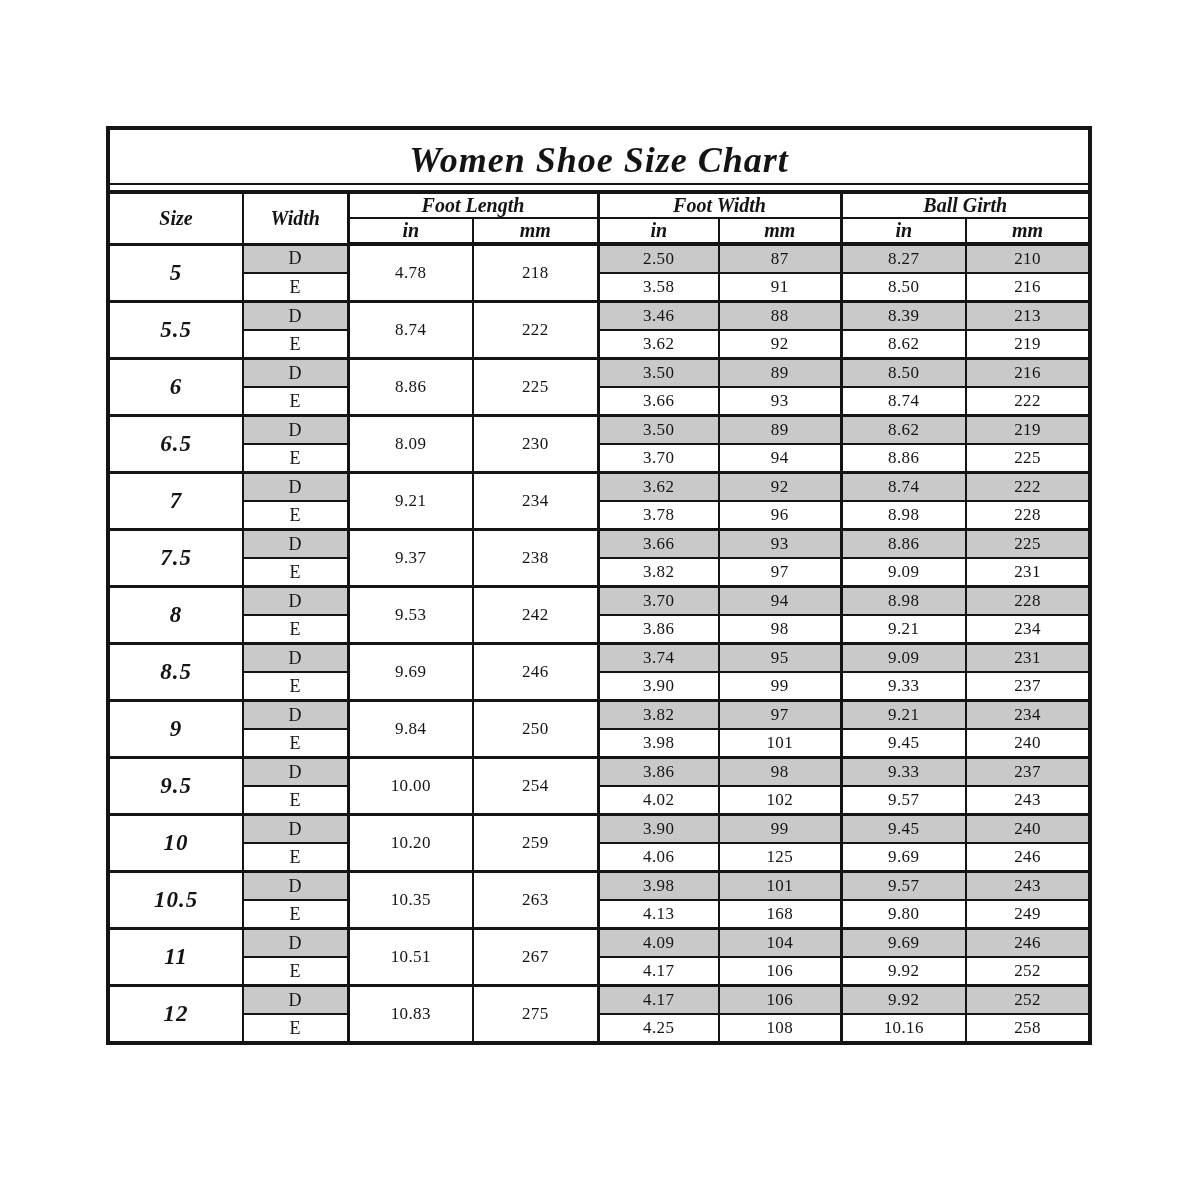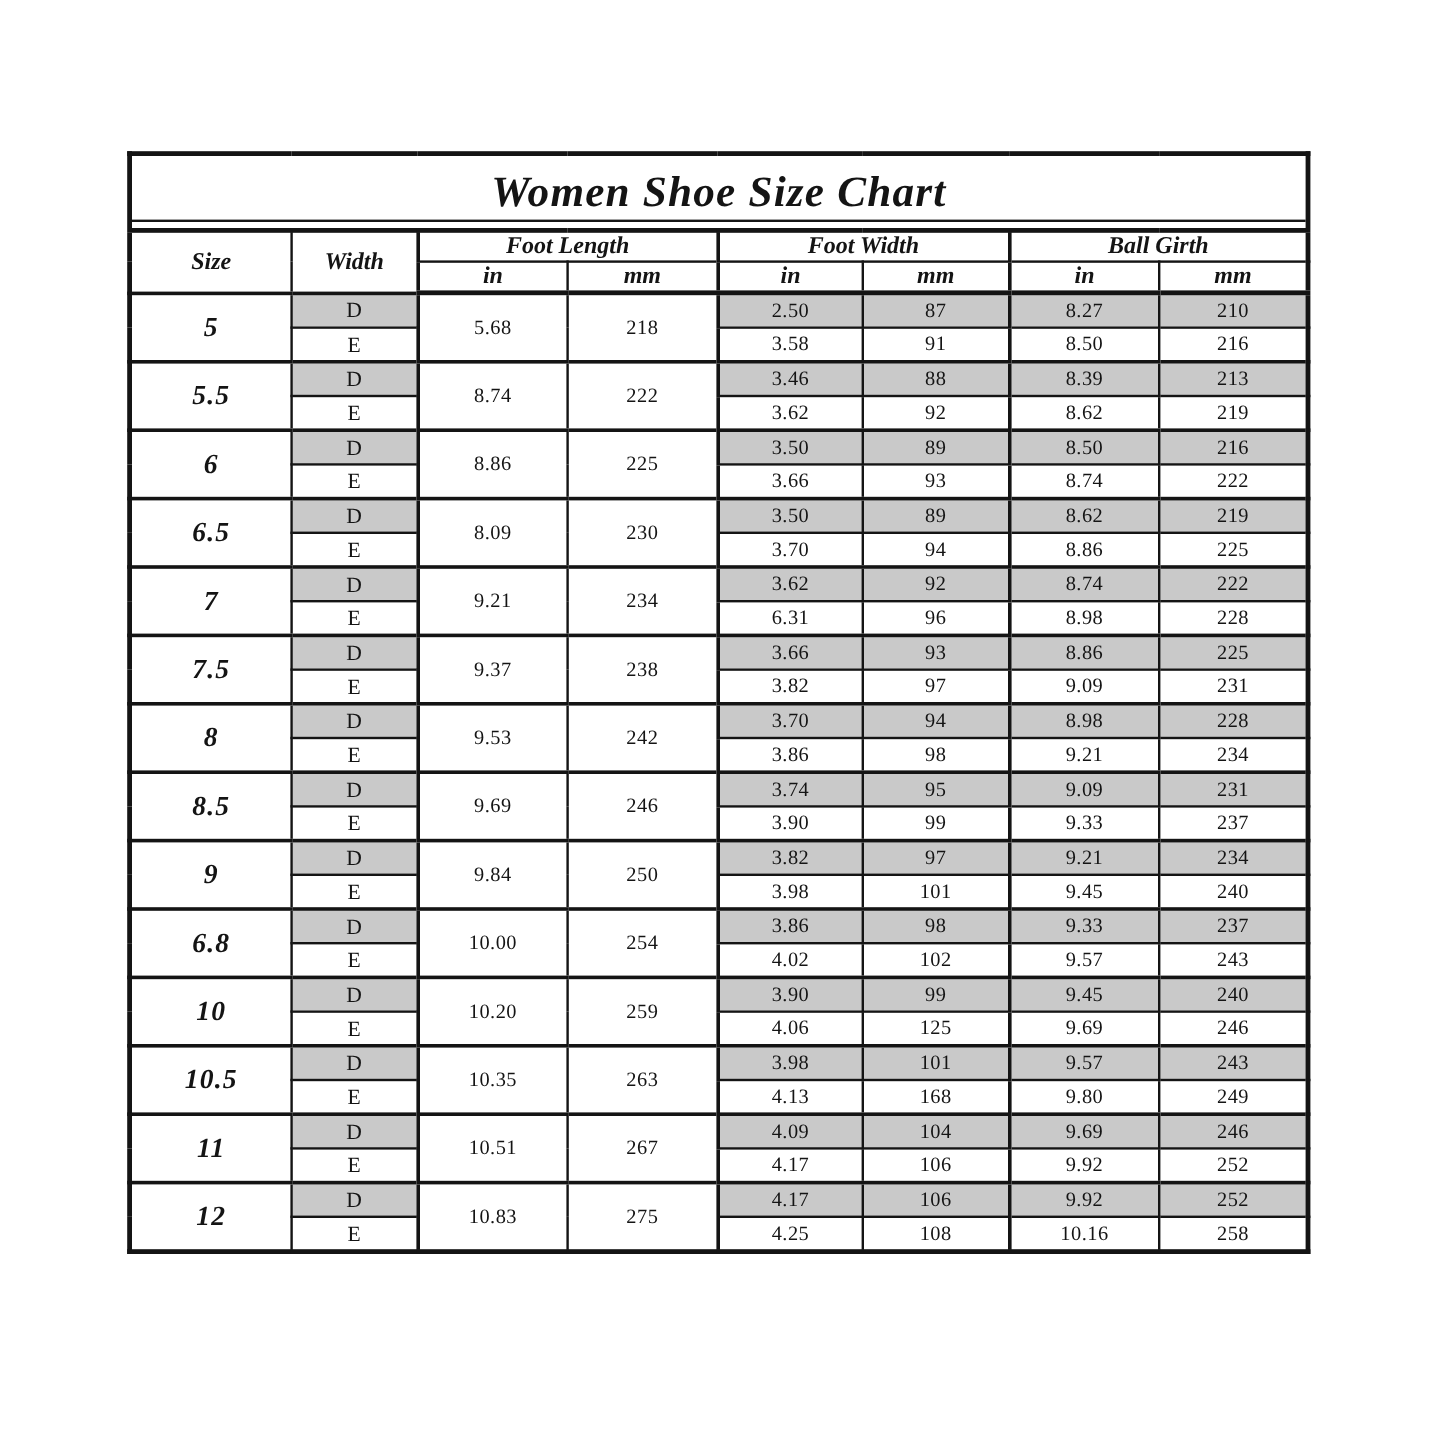--- a/index.html
+++ b/index.html
@@ -77,21 +77,21 @@
         <td class="hdr gb">in</td>
         <td class="hdr">mm</td>
         <td class="hdr gb">in</td>
         <td class="hdr">mm</td>
       </tr>
     </thead>
     <tbody id="tbody">
         <tr class="group-start">
           <td class="size-cell" rowspan="2">5</td>
           <td class="width-cell shaded">D</td>
-          <td class="num-cell gb" rowspan="2">5.68</td>
+          <td class="num-cell gb" rowspan="2">4.78</td>
           <td class="num-cell" rowspan="2">218</td>
           <td class="num-cell gb shaded">2.50</td>
           <td class="num-cell shaded">87</td>
           <td class="num-cell gb shaded">8.27</td>
           <td class="num-cell shaded">210</td>
         </tr>
         <tr>
           <td class="width-cell">E</td>
           <td class="num-cell gb">3.58</td>
           <td class="num-cell">91</td>
@@ -154,21 +154,21 @@
           <td class="width-cell shaded">D</td>
           <td class="num-cell gb" rowspan="2">9.21</td>
           <td class="num-cell" rowspan="2">234</td>
           <td class="num-cell gb shaded">3.62</td>
           <td class="num-cell shaded">92</td>
           <td class="num-cell gb shaded">8.74</td>
           <td class="num-cell shaded">222</td>
         </tr>
         <tr>
           <td class="width-cell">E</td>
-          <td class="num-cell gb">6.31</td>
+          <td class="num-cell gb">3.78</td>
           <td class="num-cell">96</td>
           <td class="num-cell gb">8.98</td>
           <td class="num-cell">228</td>
         </tr>
         <tr class="group-start">
           <td class="size-cell" rowspan="2">7.5</td>
           <td class="width-cell shaded">D</td>
           <td class="num-cell gb" rowspan="2">9.37</td>
           <td class="num-cell" rowspan="2">238</td>
           <td class="num-cell gb shaded">3.66</td>
@@ -228,21 +228,21 @@
           <td class="num-cell shaded">234</td>
         </tr>
         <tr>
           <td class="width-cell">E</td>
           <td class="num-cell gb">3.98</td>
           <td class="num-cell">101</td>
           <td class="num-cell gb">9.45</td>
           <td class="num-cell">240</td>
         </tr>
         <tr class="group-start">
-          <td class="size-cell" rowspan="2">6.8</td>
+          <td class="size-cell" rowspan="2">9.5</td>
           <td class="width-cell shaded">D</td>
           <td class="num-cell gb" rowspan="2">10.00</td>
           <td class="num-cell" rowspan="2">254</td>
           <td class="num-cell gb shaded">3.86</td>
           <td class="num-cell shaded">98</td>
           <td class="num-cell gb shaded">9.33</td>
           <td class="num-cell shaded">237</td>
         </tr>
         <tr>
           <td class="width-cell">E</td>

